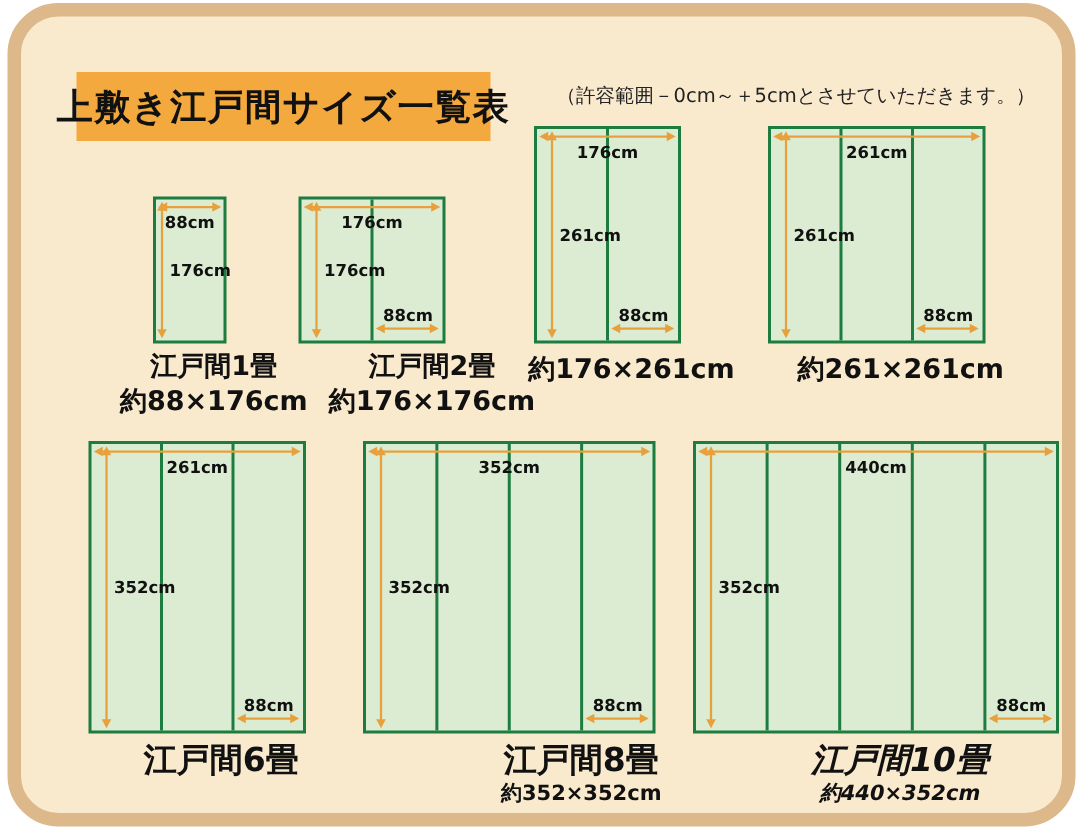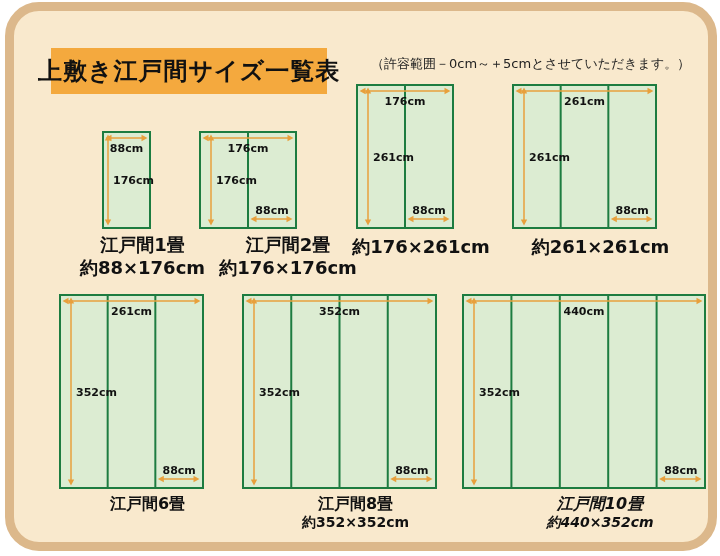--- a/index.html
+++ b/index.html
@@ -27,21 +27,21 @@
     font-size:13px;color:#222;white-space:nowrap;font-weight:500;margin-left:26px;
   }
   .diagram{position:absolute;padding-left:32px;}
   .diagram svg{display:block;position:absolute;left:0;top:0;overflow:visible;}
   .labels{
     position:absolute;left:50%;transform:translateX(-50%);
     text-align:center;white-space:nowrap;color:#111;
   }
   .dname{font-weight:bold;font-size:18px;line-height:1.15;}
   .dsize{font-weight:bold;font-size:18px;line-height:1.2;margin-top:1px;}
-  .large .dname{font-size:16px;}
+  .large .dname{font-size:22px;}
   .large .dsize{font-size:14px;}
   svg text.dim{
     font-family:"DejaVu Sans","Liberation Sans",sans-serif;
     font-weight:bold;font-size:11px;fill:#111;
   }
 </style>
 </head>
 <body>
 
 <div class="panel">
@@ -200,21 +200,21 @@
             <polygon points="12,191.5 8.8,185.5 15.2,185.5" fill="#e8a03c"></polygon>
           </g>
           <text x="17" y="101.5" text-anchor="start" class="dim">352cm</text>
           <g>
             <line x1="153.25" y1="185" x2="185.5" y2="185" stroke="#e8a03c" stroke-width="1.5"></line>
             <polygon points="148.25,185 154.25,181.8 154.25,188.2" fill="#e8a03c"></polygon>
             <polygon points="190.5,185 184.5,181.8 184.5,188.2" fill="#e8a03c"></polygon>
           </g>
           <text x="169.875" y="180" text-anchor="middle" class="dim">88cm</text>
         </svg>
-        <div class="labels" style="top: 201px;">
+        <div class="labels" style="top: 201px; margin-left: 32px;">
           <div class="dname">江戸間8畳</div>
           <div class="dsize">約352×352cm</div>
         </div>
       </div>
       <div class="diagram large" style="left: 448px; top: 283px; width: 244px; height: 243px;">
         <svg width="244" height="195" viewBox="0 0 244 195">
           <rect x="1" y="1" width="242" height="193" fill="#dcecd2" stroke="#1d7c40" stroke-width="2"></rect>
           <line x1="49.4" y1="2" x2="49.4" y2="193" stroke="#1d7c40" stroke-width="2"></line>
           <line x1="97.8" y1="2" x2="97.8" y2="193" stroke="#1d7c40" stroke-width="2"></line>
           <line x1="146.2" y1="2" x2="146.2" y2="193" stroke="#1d7c40" stroke-width="2"></line>

